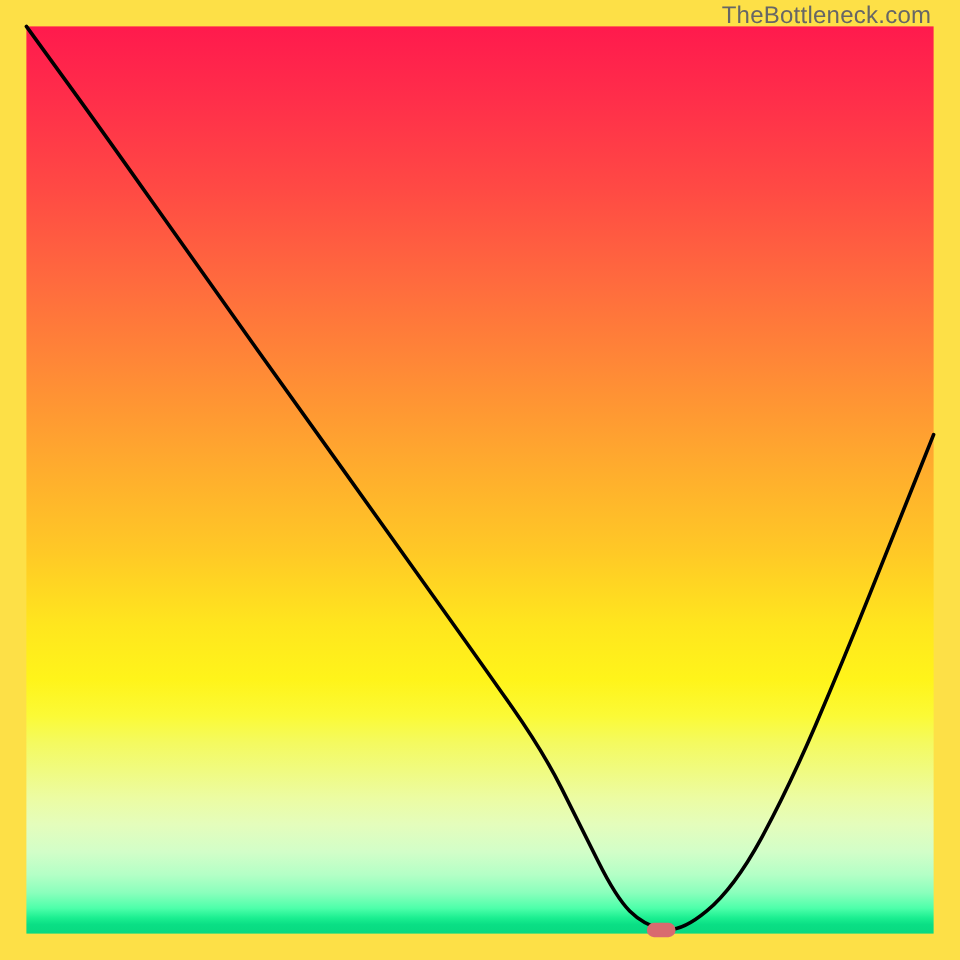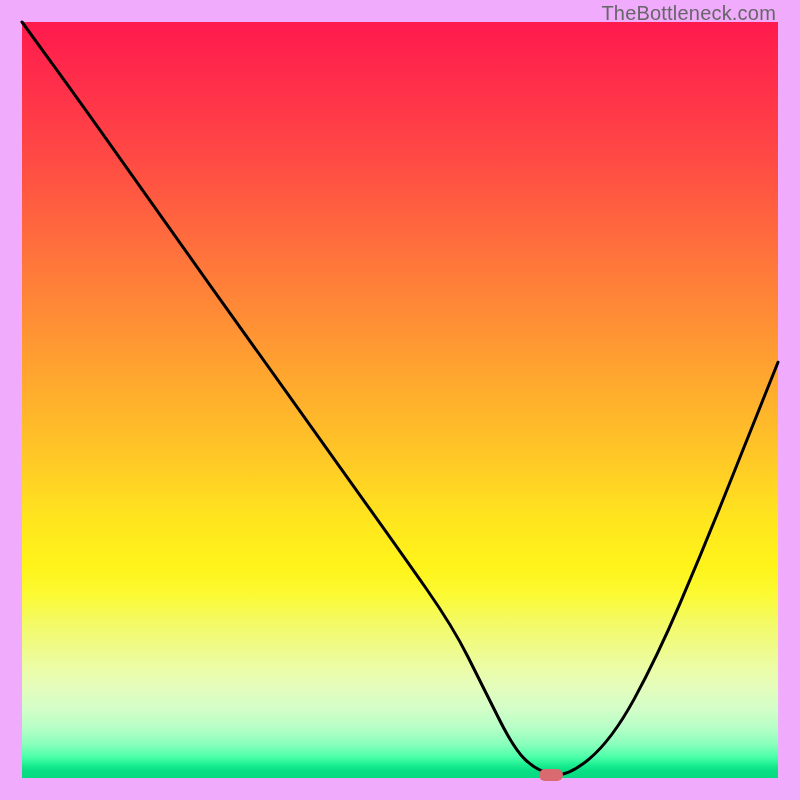--- a/index.html
+++ b/index.html
@@ -8,21 +8,21 @@
     background: #000;
     width: 800px;
     height: 800px;
     overflow: hidden;
     font-family: Arial, Helvetica, sans-serif;
   }
   .frame {
     position: relative;
     width: 800px;
     height: 800px;
-    background: #f0abfc;
+    background: #fde047;
     text-align: right;
   }
   .plot-area {
     position: absolute;
     left: 22px;
     top: 22px;
     width: 756px;
     height: 756px;
     background: linear-gradient(
       to bottom,

